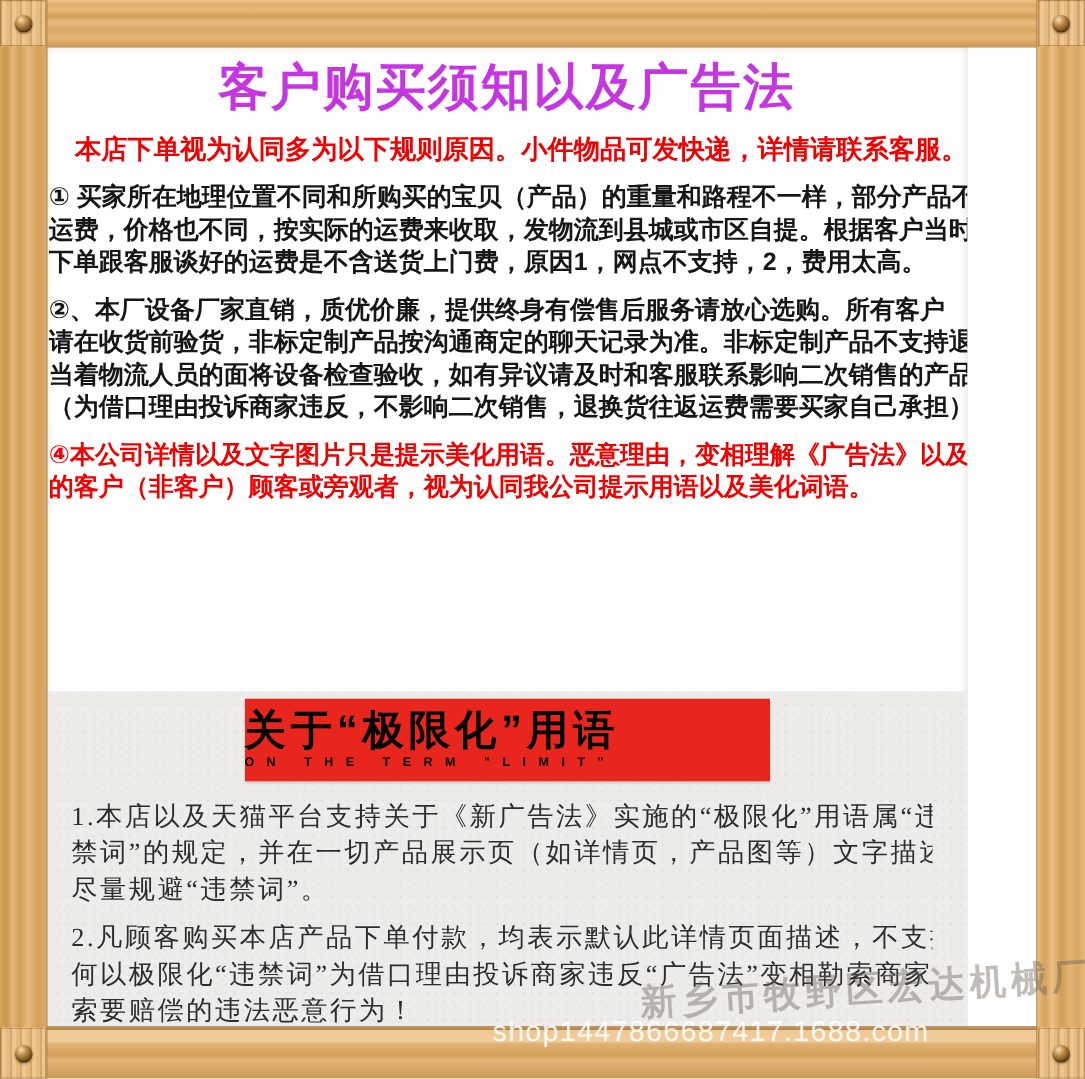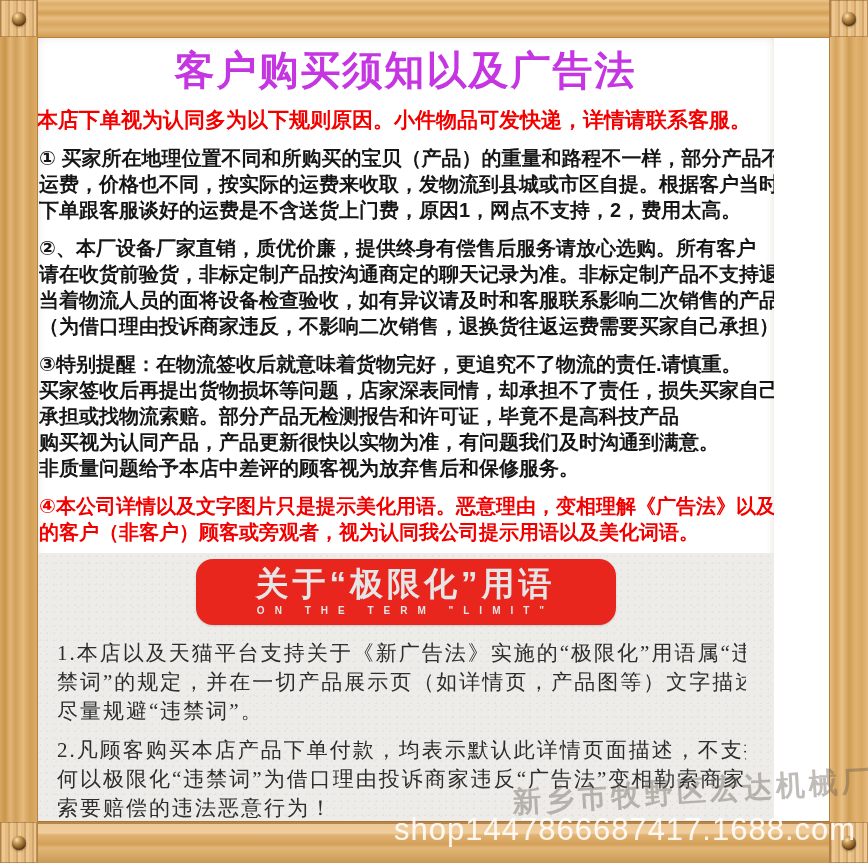--- a/index.html
+++ b/index.html
@@ -79,21 +79,21 @@
     margin-top: 10px;
     text-align: center;
     font-size: 40px;
     line-height: 46px;
     font-weight: bold;
     letter-spacing: 2px;
     color: #c535e2;
   }
   .subtitle {
     margin-top: 14px;
-    text-align: left;
+    text-align: right;
     font-size: 21px;
     line-height: 26px;
     font-weight: bold;
     color: #f20000;
   }
 
   .rules {
     margin-top: 12px;
     padding: 0 0 0 2px;
     overflow: hidden;
@@ -119,24 +119,22 @@
       radial-gradient(rgba(0,0,0,0.045) 1px, transparent 1px),
       radial-gradient(rgba(0,0,0,0.03) 1px, transparent 1px);
     background-size: 7px 7px, 11px 11px;
     background-position: 0 0, 3px 5px;
   }
   .banner {
     width: 420px;
     height: 66px;
     margin: 6px auto 0 auto;
     background: #e8261d;
-    text-align: center;
-    color: #e5e5e5;
+    color: #000000;
     box-shadow: 0 1px 2px rgba(0,0,0,0.15);
-    border-radius: 17px;
   }
   .banner-title {
     padding-top: 7px;
     font-size: 33px;
     line-height: 36px;
     font-weight: bold;
     letter-spacing: 4px;
   }
   .banner-sub {
     margin-top: 3px;
@@ -167,21 +165,21 @@
     white-space: nowrap;
     font-size: 29px;
     font-weight: bold;
     letter-spacing: 4px;
     color: rgba(105, 96, 85, 0.42);
   }
   .wm-shop {
     position: absolute; z-index: 3;
     left: 394px; top: 812px;
     white-space: nowrap;
-    font-size: 31px;
+    font-size: 23px;
     letter-spacing: 1px;
     color: rgba(255, 255, 255, 0.82);
     text-shadow: 0 0 1px rgba(255,255,255,0.3);
   }
 </style>
 </head>
 <body>
 
 <div class="canvas">
 
@@ -210,25 +208,20 @@
     <div class="subtitle">本店下单视为认同多为以下规则原因。小件物品可发快递，详情请联系客服。</div>
 
     <div class="rules">
       <div class="rule">① 买家所在地理位置不同和所购买的宝贝（产品）的重量和路程不一样，部分产品不含
 运费，价格也不同，按实际的运费来收取，发物流到县城或市区自提。根据客户当时
 下单跟客服谈好的运费是不含送货上门费，原因1，网点不支持，2，费用太高。</div>
       <div class="rule">②、本厂设备厂家直销，质优价廉，提供终身有偿售后服务请放心选购。所有客户
 请在收货前验货，非标定制产品按沟通商定的聊天记录为准。非标定制产品不支持退换货。
 当着物流人员的面将设备检查验收，如有异议请及时和客服联系影响二次销售的产品不予退
 （为借口理由投诉商家违反，不影响二次销售，退换货往返运费需要买家自己承担）</div>
-      <div class="rule">③特别提醒：在物流签收后就意味着货物完好，更追究不了物流的责任.请慎重。
-买家签收后再提出货物损坏等问题，店家深表同情，却承担不了责任，损失买家自己
-承担或找物流索赔。部分产品无检测报告和许可证，毕竟不是高科技产品
-购买视为认同产品，产品更新很快以实物为准，有问题我们及时沟通到满意。
-非质量问题给予本店中差评的顾客视为放弃售后和保修服务。</div>
       <div class="rule red">④本公司详情以及文字图片只是提示美化用语。恶意理由，变相理解《广告法》以及极限词
 的客户（非客户）顾客或旁观者，视为认同我公司提示用语以及美化词语。</div>
     </div>
 
     <div class="paper">
       <div class="banner">
         <div class="banner-title">关于“极限化”用语</div>
         <div class="banner-sub">ON THE TERM "LIMIT"</div>
       </div>
       <div class="terms">

